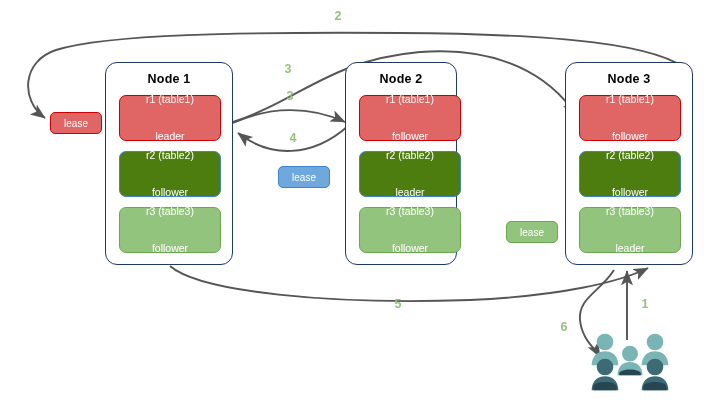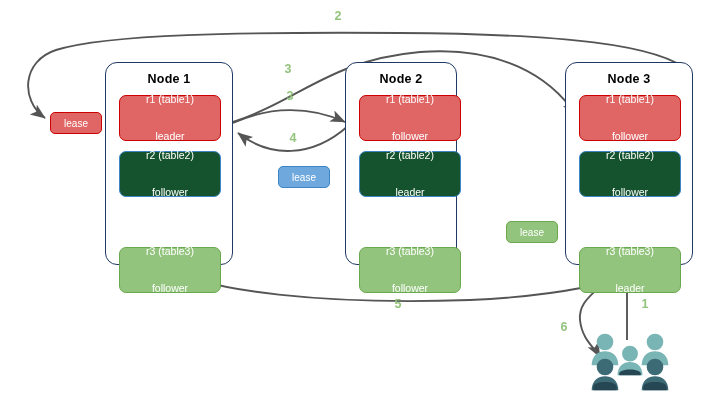--- a/index.html
+++ b/index.html
@@ -56,22 +56,22 @@
     align-items: center;
     justify-content: center;
     color: #ffffff;
     font-size: 10.5px;
     line-height: 13.5px;
     text-align: center;
     gap: 24px;
   }
   .replica .ln { display: block; }
   .rep-r1 { background: #e06666; border: 1.4px solid #cc0000; }
-  .rep-r2 { background: #14532d; border: 1.4px solid #3d85c6; }
-  .rep-r3 { background: #93c47d; border: 1.4px solid #6aa84f; margin-top: 40px; }
+  .rep-r2 { background: #4d7c0f; border: 1.4px solid #3d85c6; }
+  .rep-r3 { background: #93c47d; border: 1.4px solid #6aa84f; }
   .lease {
     position: absolute;
     box-sizing: border-box;
     height: 22px;
     border-radius: 5px;
     display: flex;
     align-items: center;
     justify-content: center;
     color: #ffffff;
     font-size: 10px;

